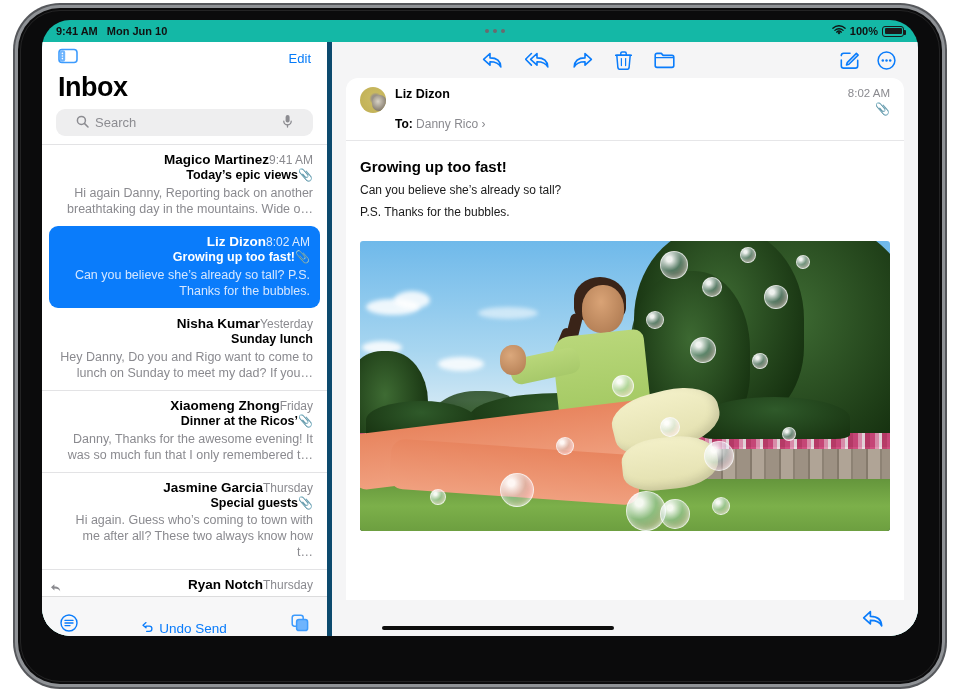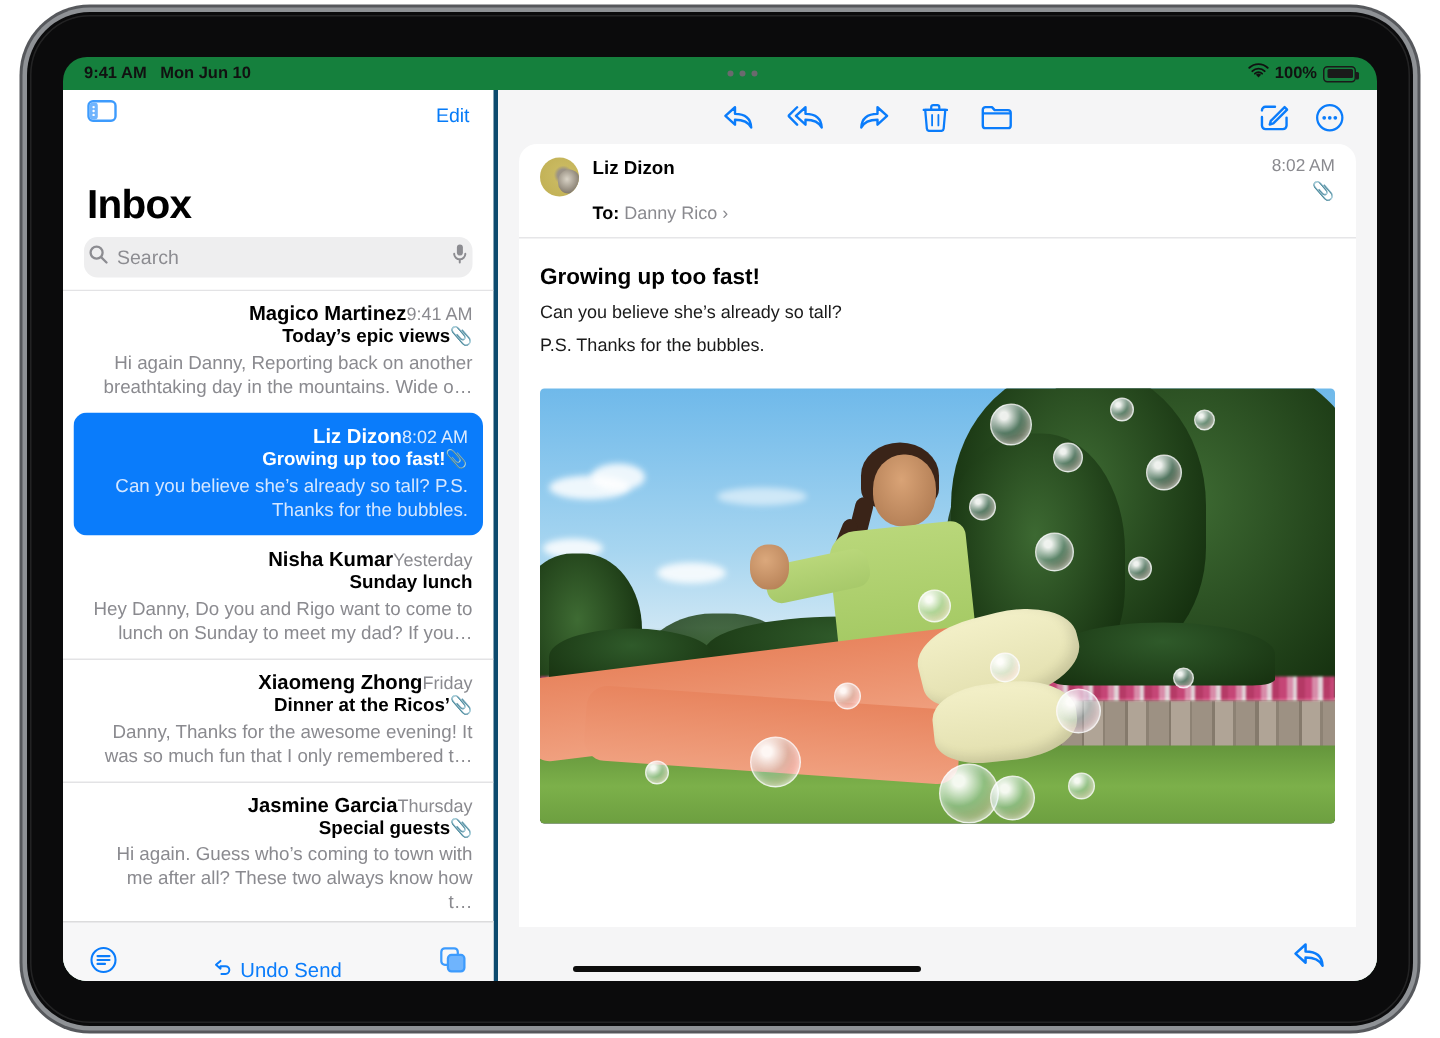--- a/index.html
+++ b/index.html
@@ -20,24 +20,24 @@
     box-shadow: 0 0 0 3px #8f9296, 0 0 0 5px #56585c;
   }
   #bezel-hl {
     position: absolute; inset: 2px;
     border-radius: 40px;
     border: 1px solid rgba(255,255,255,0.10);
     pointer-events: none;
   }
   #screen {
     position: absolute;
-    left: 24px; top: 30px;
+    left: 24px; top: 12px;
     width: 876px; height: 616px;
-    background: #15803d;
-    border-radius: 16px;
+    background: #14b8a6;
+    border-radius: 28px;
     overflow: hidden;
     display: flex;
     flex-direction: column;
   }
 
   
   #statusbar {
     height: 22px; flex: 0 0 22px;
     display: flex; align-items: center;
     padding: 0 14px;
@@ -64,36 +64,36 @@
   }
   .batt i { position: absolute; inset: 1.5px; background: #1a1a1a; border-radius: 1px; display: block; }
 
   
   #split { flex: 1; display: flex; min-height: 0; }
 
   
   #list-pane {
     width: 290px; flex: 0 0 290px;
     background: #ffffff;
-    border-right: 3px solid #0c4a6e;
+    border-right: 5px solid #0c4a6e;
     display: flex; flex-direction: column; min-height: 0;
   }
   #list-topbar {
     display: flex; align-items: center; justify-content: space-between;
     padding: 6px 16px 2px 16px;
   }
   .edit-link { color: #067bf8; font-size: 13px; cursor: pointer; }
   #inbox-title {
     font-size: 27px; font-weight: bold; letter-spacing: -0.5px;
-    color: #000; padding: 2px 16px 6px 16px; margin-top: 30px;
+    color: #000; padding: 2px 16px 6px 16px;
   }
   #search-wrap { padding: 0 14px 8px 14px; }
   #search-field {
     background: #eeeeef; border-radius: 9px; height: 27px;
-    display: flex; align-items: center; gap: 6px; padding: 0 3px;
+    display: flex; align-items: center; gap: 6px; padding: 0 20px;
   }
   #search-field .placeholder { color: #8c8c91; font-size: 13px; flex: 1; }
   #list-scroll { flex: 1; overflow: hidden; }
 
   .msg-row {
     padding: 7px 14px 9px 24px;
     border-top: 1px solid #e3e3e5;
     position: relative; cursor: pointer; text-align: right;
   }
   .msg-row.first { border-top: 1px solid #e3e3e5; }

